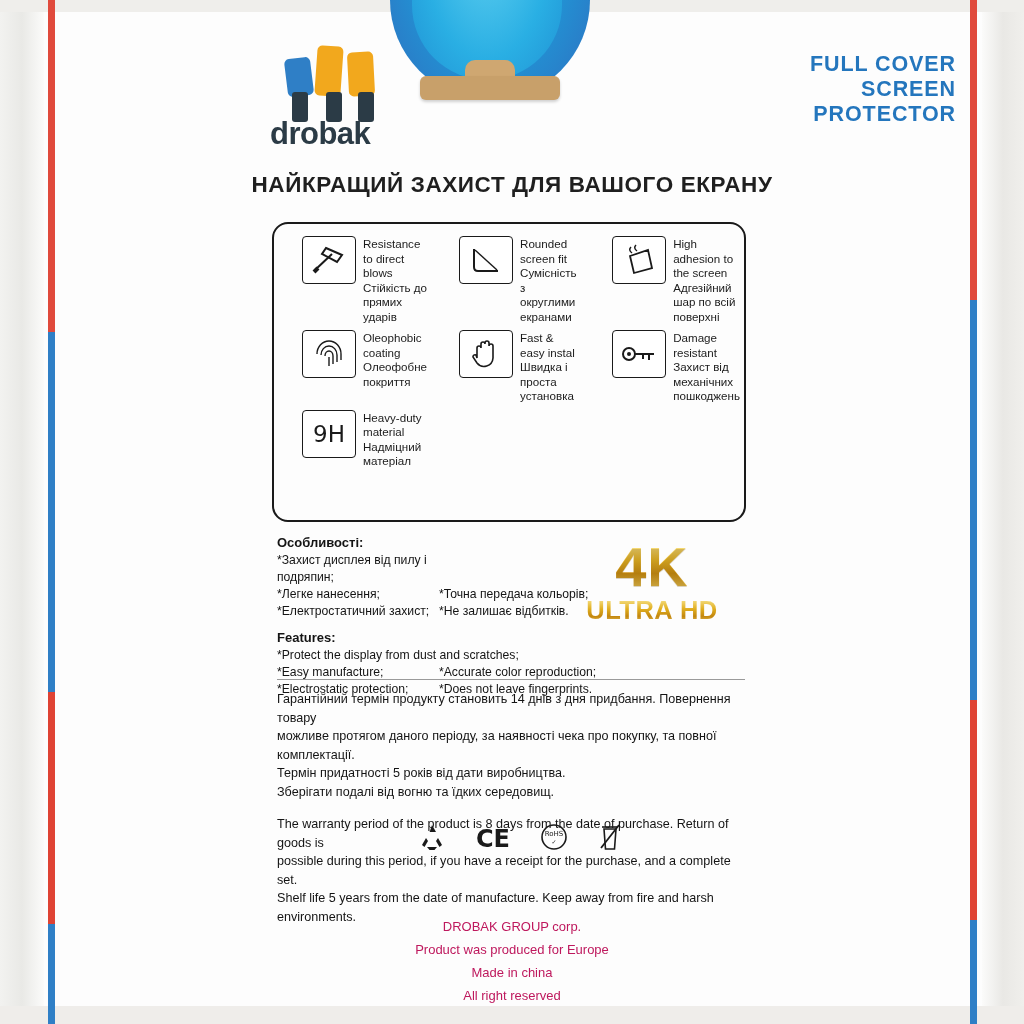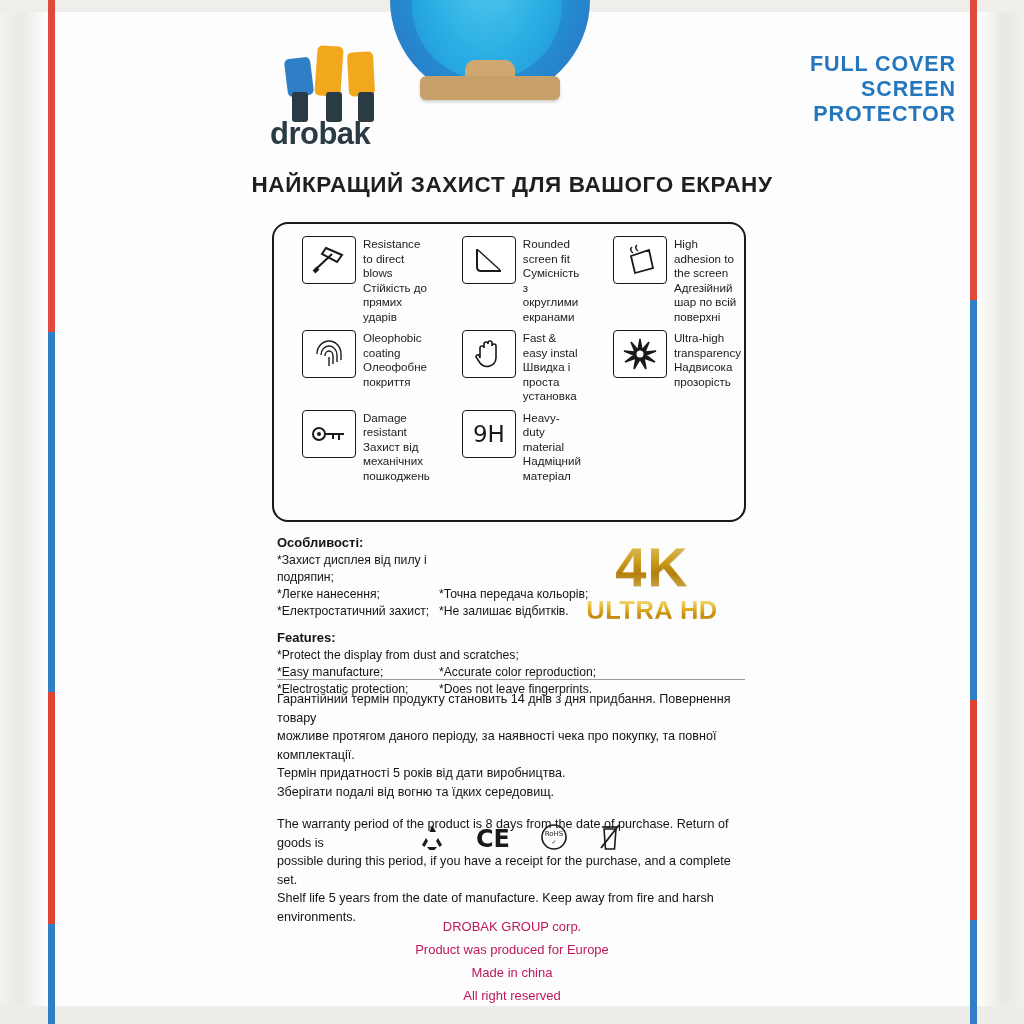--- a/index.html
+++ b/index.html
@@ -443,34 +443,20 @@
         <svg width="28" height="32" viewBox="0 0 28 32">
           <path d="M5 20 V10 a2 2 0 0 1 4 0 V6 a2 2 0 0 1 4 0 V5 a2 2 0 0 1 4 0 V8 a2 2 0 0 1 4 0 v12 a9 9 0 0 1-16 5 l-4-6 a2 2 0 0 1 3-2 Z" fill="none" stroke="#1a1a1a" stroke-width="1.6"></path>
         </svg>
       </div>
       <div class="feat-txt">
         <div class="feat-en">Fast &amp; easy instal</div>
         <div class="feat-ua">Швидка і проста установка</div>
       </div>
     </div>
 
-    <div class="feat">
-      <div class="feat-icon">
-        <svg width="34" height="32" viewBox="0 0 34 32">
-          <g stroke="#1a1a1a" stroke-width="1.5">
-            <path d="M17 1 L19 12 L26 4 L22 14 L33 13 L23 17 L32 24 L21 20 L23 31 L17 21 L11 31 L13 20 L2 24 L11 17 L1 13 L12 14 L8 4 L15 12 Z" fill="#1a1a1a"></path>
-          </g>
-          <circle cx="17" cy="16" r="3.5" fill="#fff"></circle>
-        </svg>
-      </div>
-      <div class="feat-txt">
-        <div class="feat-en">Ultra-high transparency</div>
-        <div class="feat-ua">Надвисока прозорість</div>
-      </div>
-    </div>
 
     <div class="feat">
       <div class="feat-icon">
         <svg width="36" height="24" viewBox="0 0 36 24">
           <circle cx="8" cy="12" r="6" fill="none" stroke="#1a1a1a" stroke-width="2"></circle>
           <circle cx="8" cy="12" r="2" fill="#1a1a1a"></circle>
           <path d="M14 12 H33 M28 12 V18 M22 12 V17" stroke="#1a1a1a" stroke-width="2" fill="none"></path>
         </svg>
       </div>
       <div class="feat-txt">

